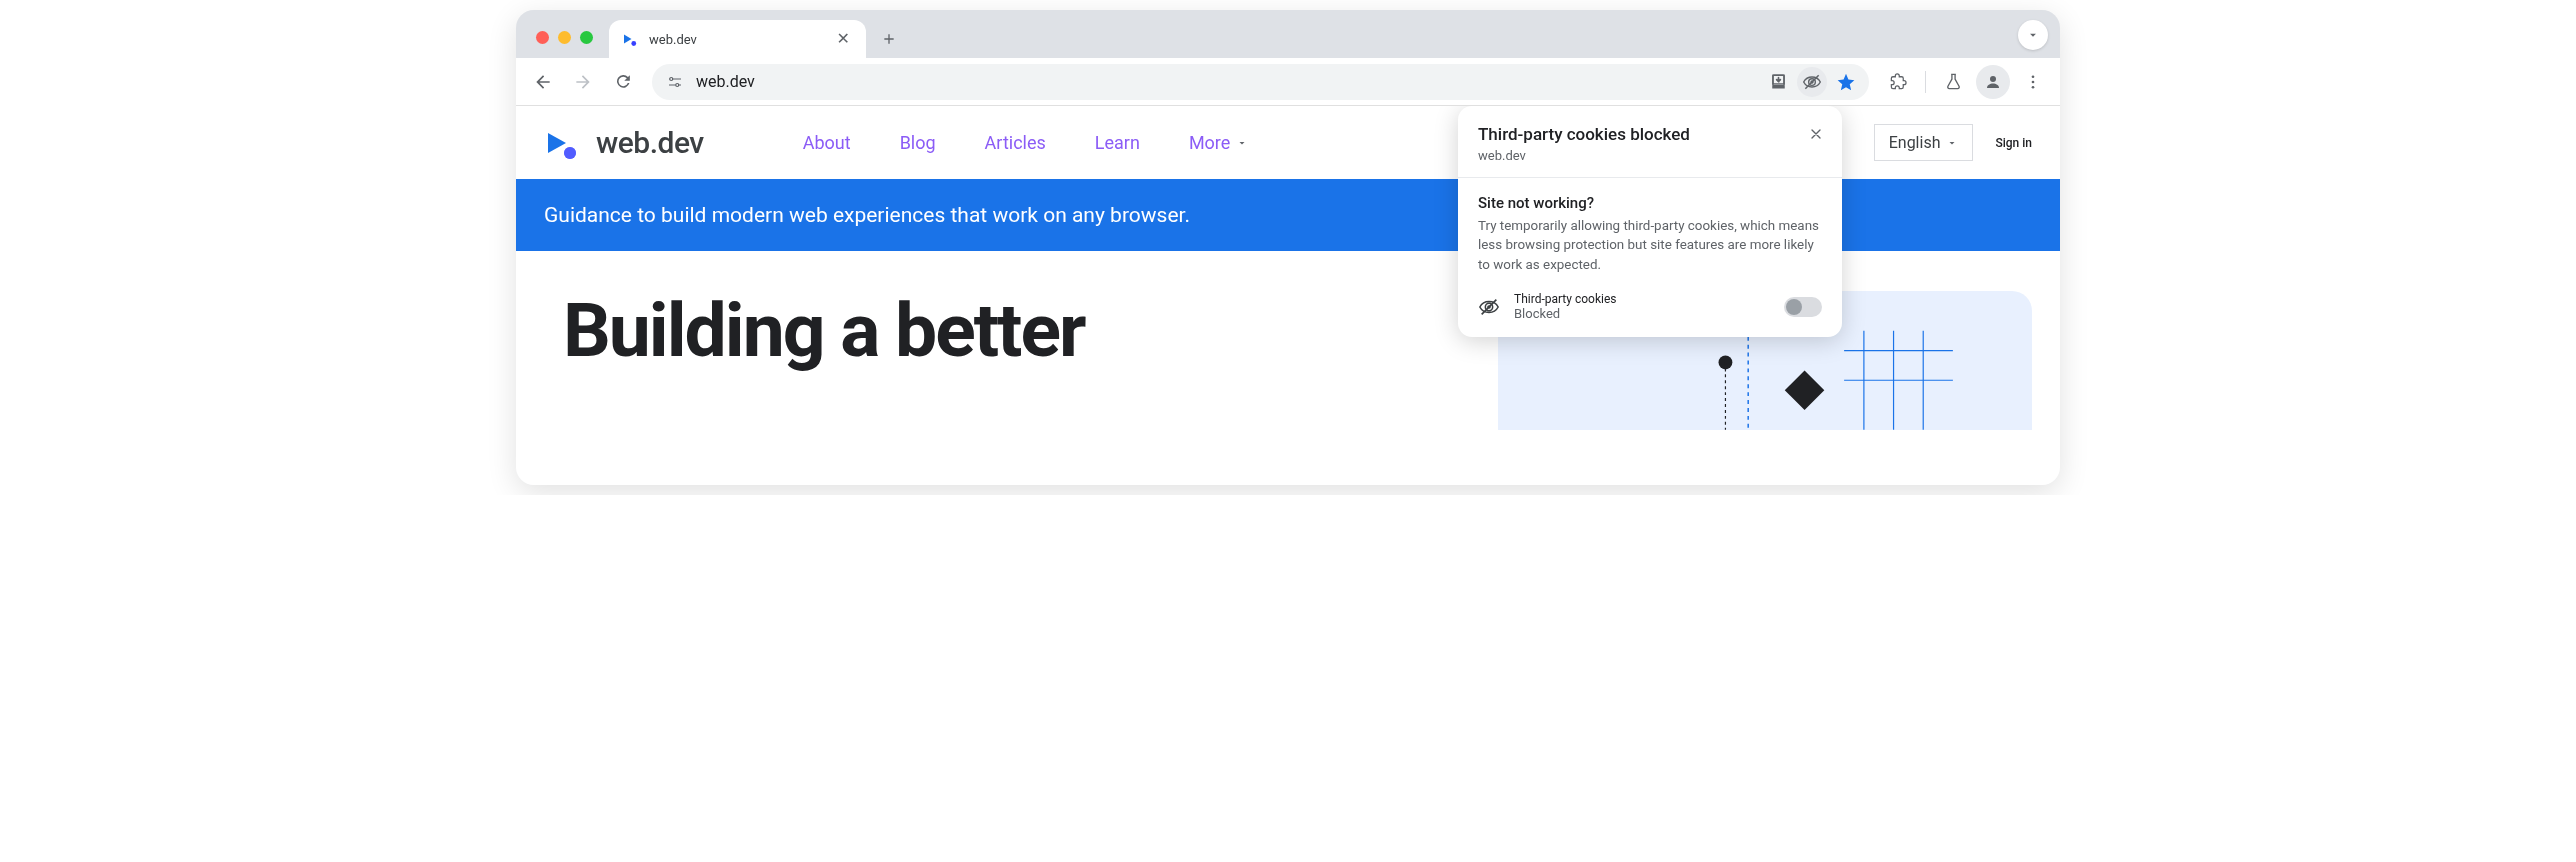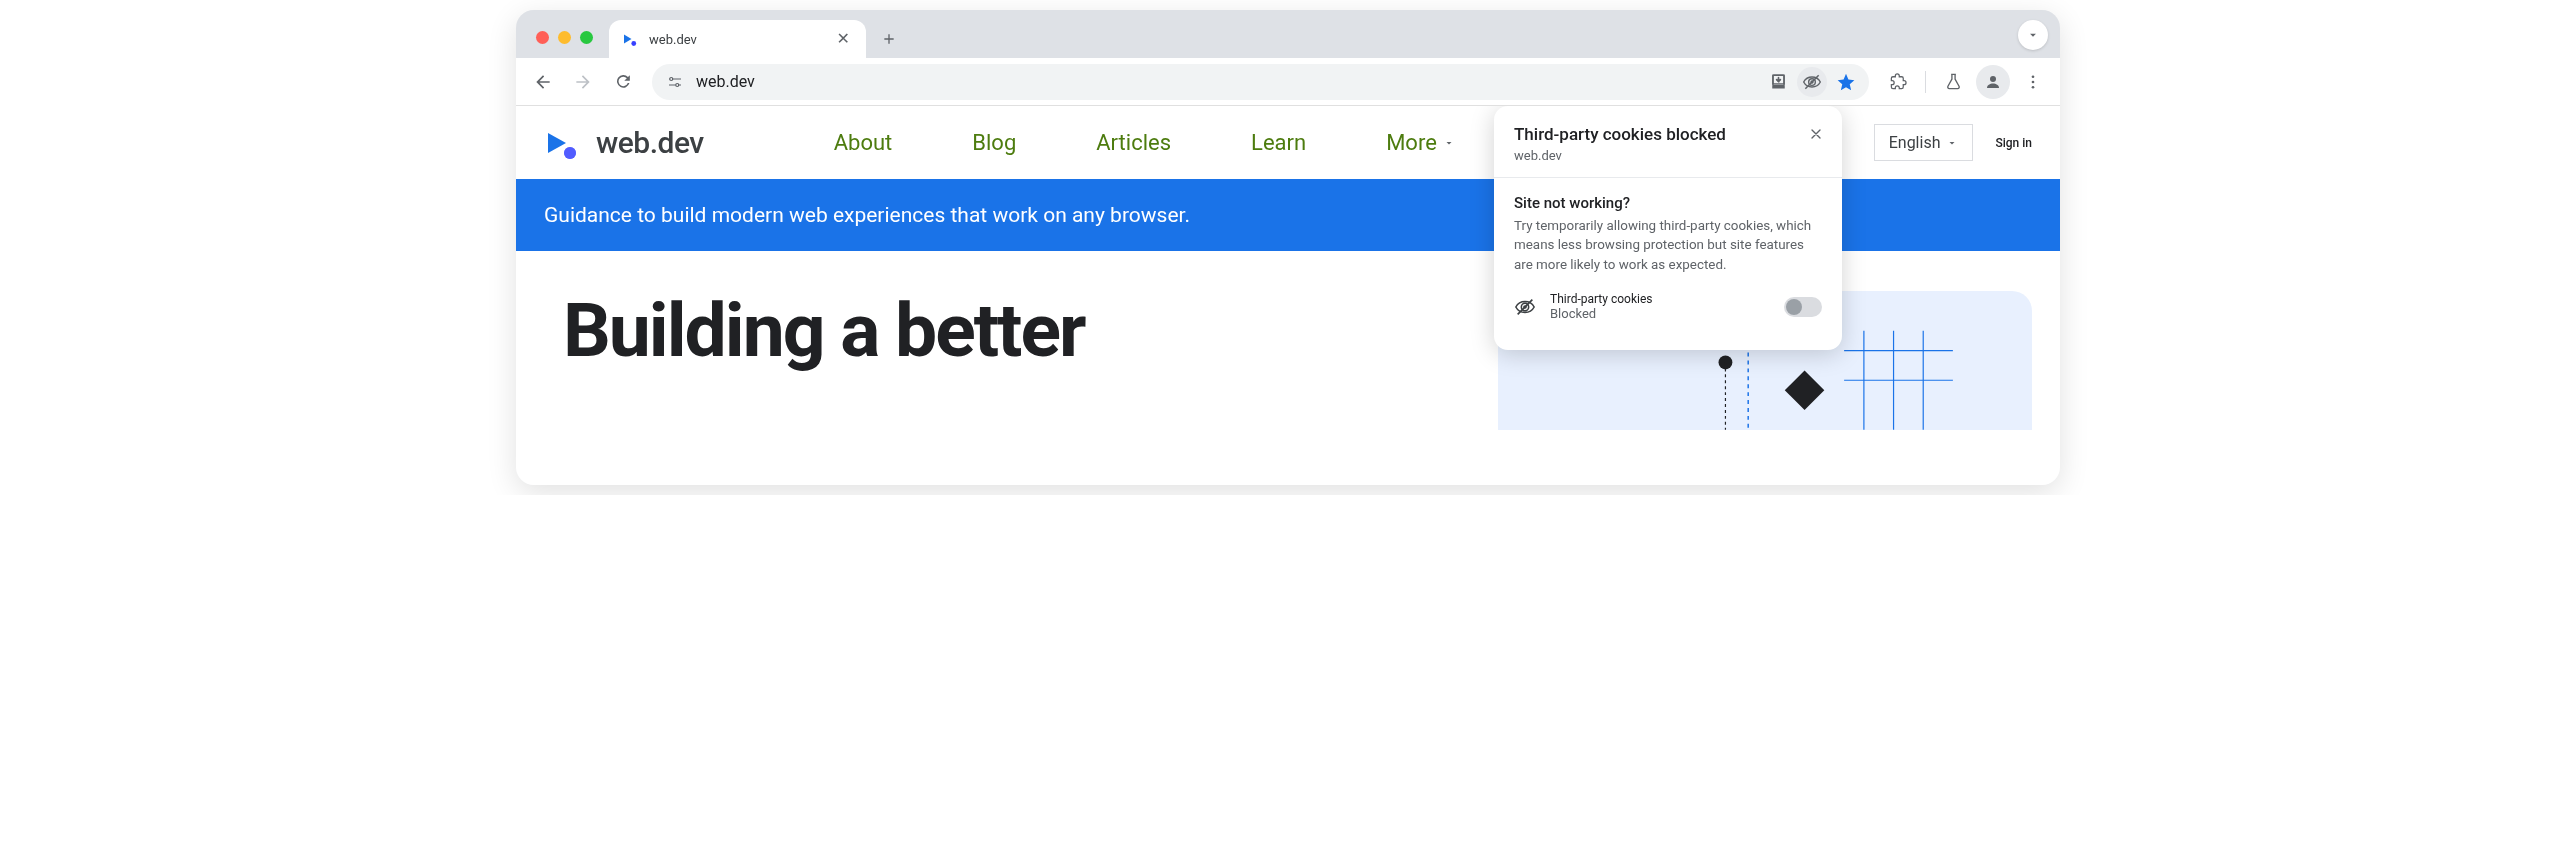--- a/index.html
+++ b/index.html
@@ -87,21 +87,21 @@
   .site-header {
     height:73px;
     display:flex;
     align-items:center;
     padding:0 28px;
     gap:20px;
   }
   .logo { display:flex; align-items:center; gap:12px; }
   .logo-text { font-size:30px; font-weight:500; color:#3c4043; letter-spacing:-0.5px;}
   .nav { display:flex; gap:49px; margin-left:79px; }
-  .nav a { color:#4d7c0f; font-size:22px; text-decoration:none; cursor:pointer; display:flex; align-items:center; gap:6px;margin-left:31px;}
+  .nav a { color:#8b5cf6; font-size:18px; text-decoration:none; cursor:pointer; display:flex; align-items:center; gap:6px;}
   .right-nav { margin-left:auto; display:flex; align-items:center; gap:22px;}
   .lang-select { display:flex; align-items:center; gap:6px; border:1px solid #dadce0; border-radius:0; padding:8px 14px; color:#3c4043; font-size:16px; cursor:pointer;}
   .signin { color:#202124; font-size:12px; font-weight:500; cursor:pointer;}
   .blue-banner {
     background:#1a73e8;
     color:#fff;
     padding:24px 28px;
     font-size:21px;
   }
   .hero {
@@ -123,33 +123,33 @@
     background:#e8f0fe;
     border-radius:20px 20px 0 0;
     position:relative;
     overflow:hidden;
     align-self:flex-end;
   }
   .popup {
     position:absolute;
     top: 0px;
     right: 218px;
-    width: 348px;
+    width: 384px;
     background:#fff;
     border-radius:14px;
     box-shadow:0 4px 24px rgba(0,0,0,0.18);
     z-index:50;
     font-size:14px;
     color:#3c4043;
   }
   .popup-head{ padding:18px 20px 14px 20px; border-bottom:1px solid #e8eaed; position:relative;}
   .popup-head h3{font-size:17px; font-weight:500; color:#202124; margin-bottom:4px;}
   .popup-head .site{font-size:13px; color:#5f6368;}
   .popup-close{ position:absolute; top:16px; right:14px; color:#5f6368; cursor:pointer; padding:4px;}
-  .popup-body{ padding:16px 20px 29px 20px;}
+  .popup-body{ padding:16px 20px 16px 20px;}
   .popup-body .q{font-weight:500; font-size:15px; color:#202124; margin-bottom:4px;}
   .popup-body .desc{font-size:13.4px; color:#5f6368; line-height:1.45; margin-bottom:18px;}
   .cookie-row{display:flex; align-items:center; gap:14px;}
   .cookie-text .t{font-size:12px; color:#202124;}
   .cookie-text .s{font-size:13px; color:#5f6368;}
   .toggle{ margin-left:auto; width:38px; height:20px; background:#dadce0; border-radius:10px; position:relative; cursor:pointer;}
   .toggle .knob{position:absolute; left:2px; top:2px; width:16px; height:16px; background:#9aa0a6; border-radius:50%;}
   svg{display:block;}
 </style>
 </head>

